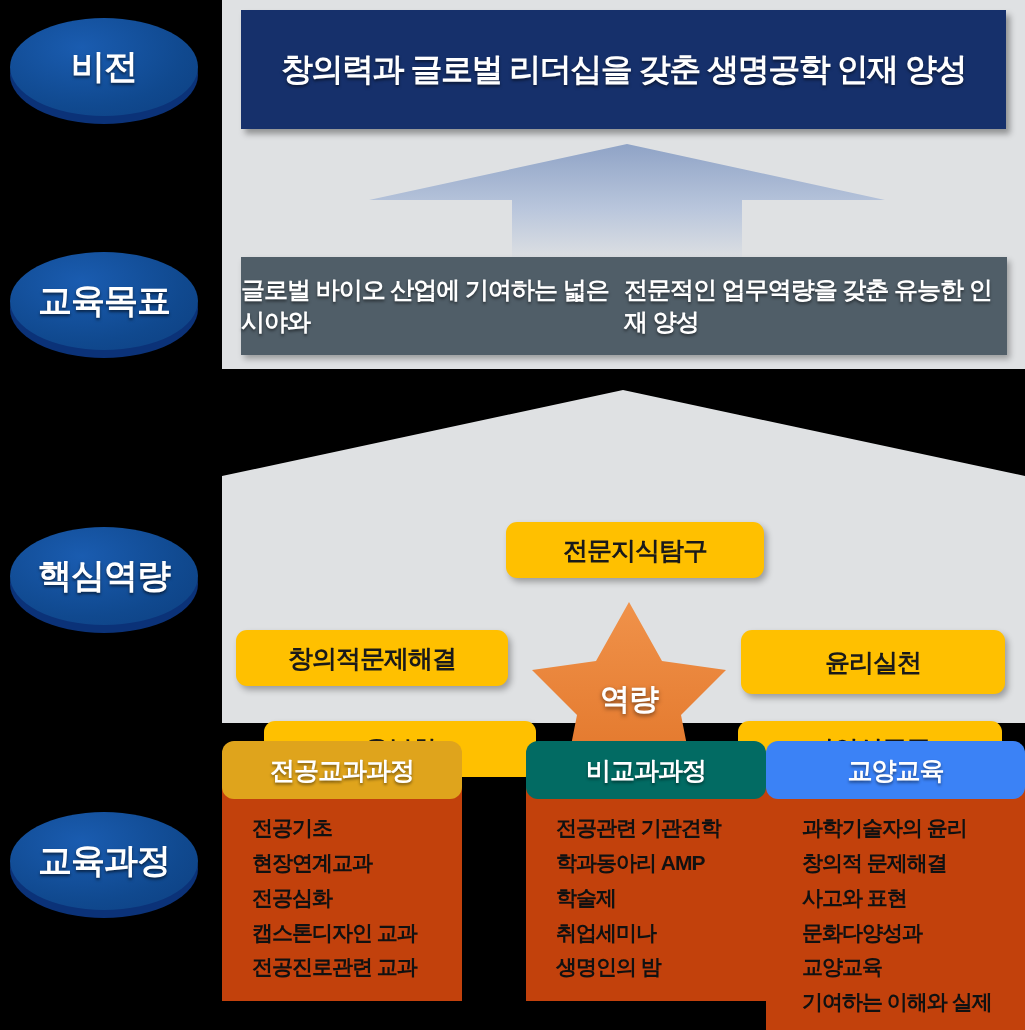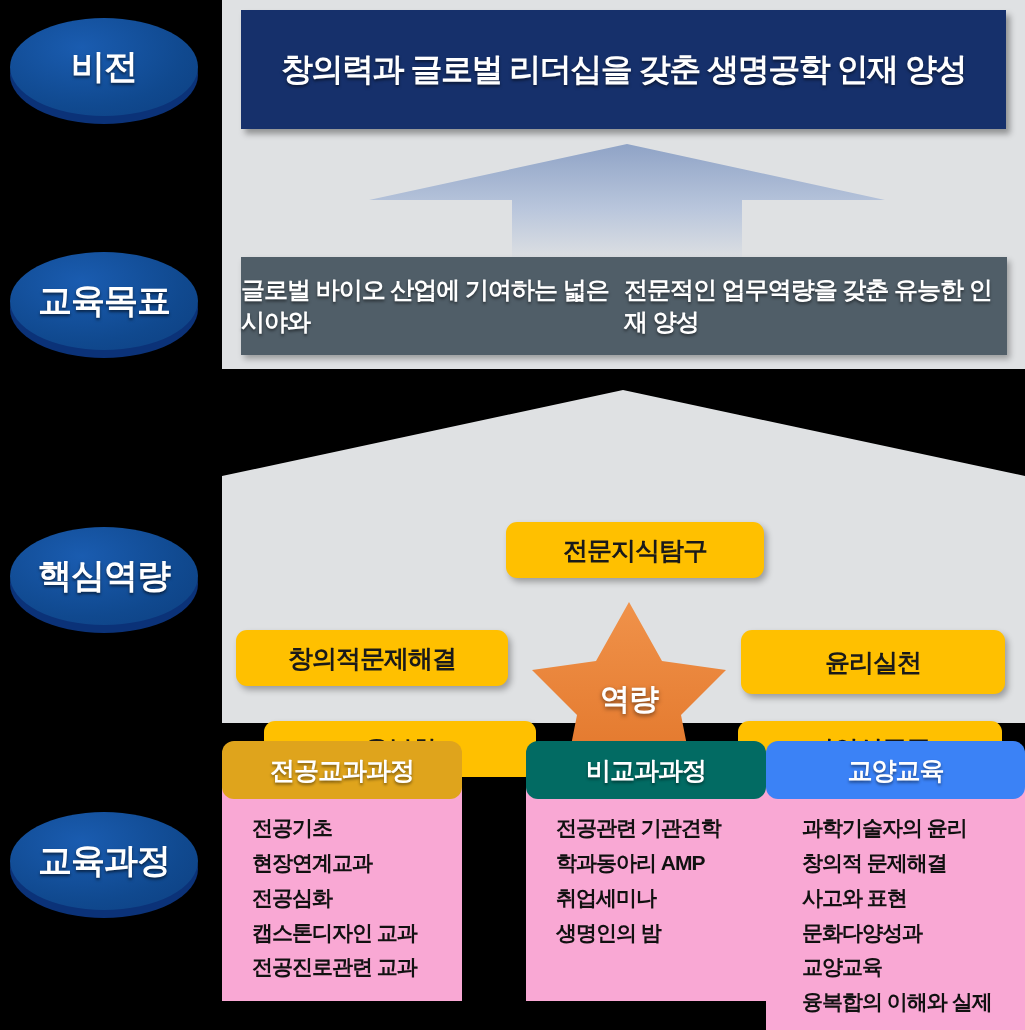--- a/index.html
+++ b/index.html
@@ -61,21 +61,21 @@
       display:flex;align-items:center;justify-content:center;
       color:#fff;font-size:30px;font-weight:bold;letter-spacing:-1px;
       text-shadow:0 2px 4px rgba(0,0,0,.5);padding-top:22px;box-sizing:border-box;}
 
   
   .col{position:absolute;top:741px;width:240px;}
   .col-head{height:58px;border-radius:12px;display:flex;
       align-items:center;justify-content:center;
       color:#fff;font-size:25px;font-weight:bold;letter-spacing:-1px;
       text-shadow:0 2px 3px rgba(0,0,0,.45);position:relative;z-index:3;}
-  .col-body{background:#f9a8d4;margin-top:-12px;padding:24px 0 16px 0;
+  .col-body{background:#c2410c;margin-top:-12px;padding:24px 0 16px 0;
       min-height:214px;box-sizing:border-box;}
   .col-body ul{list-style:none;margin:0;padding:0 0 0 30px;}
   .col-body li{font-size:21px;font-weight:bold;color:#111;letter-spacing:-1px;
       line-height:1.66;}
   #col-major{left:222px;}
   #col-extra{left:494px;padding-left:32px;}
   #col-liberal{left:766px;width:259px;}
   #col-liberal .col-body ul{padding-left:36px;}
 </style>
 </head>
@@ -166,33 +166,34 @@
         </ul>
     </div>
   </div>
 
   <div class="col" id="col-extra">
     <div class="col-head" style="background-color: rgb(2, 107, 99);">비교과과정</div>
     <div class="col-body">
       <ul>
           <li>전공관련 기관견학</li>
           <li>학과동아리 AMP</li>
+          <li>학술제</li>
           <li>취업세미나</li>
           <li>생명인의 밤</li>
         </ul>
     </div>
   </div>
 
   <div class="col" id="col-liberal">
     <div class="col-head" style="background-color: #3b82f6;">교양교육</div>
     <div class="col-body">
       <ul>
           <li>과학기술자의 윤리</li>
           <li>창의적 문제해결</li>
           <li>사고와 표현</li>
           <li>문화다양성과</li>
           <li>교양교육</li>
-          <li>융복합의 이해와 실제</li>
+          <li>기여하는 이해와 실제</li>
         </ul>
     </div>
   </div>
 
 </div>
 
 </body></html>

